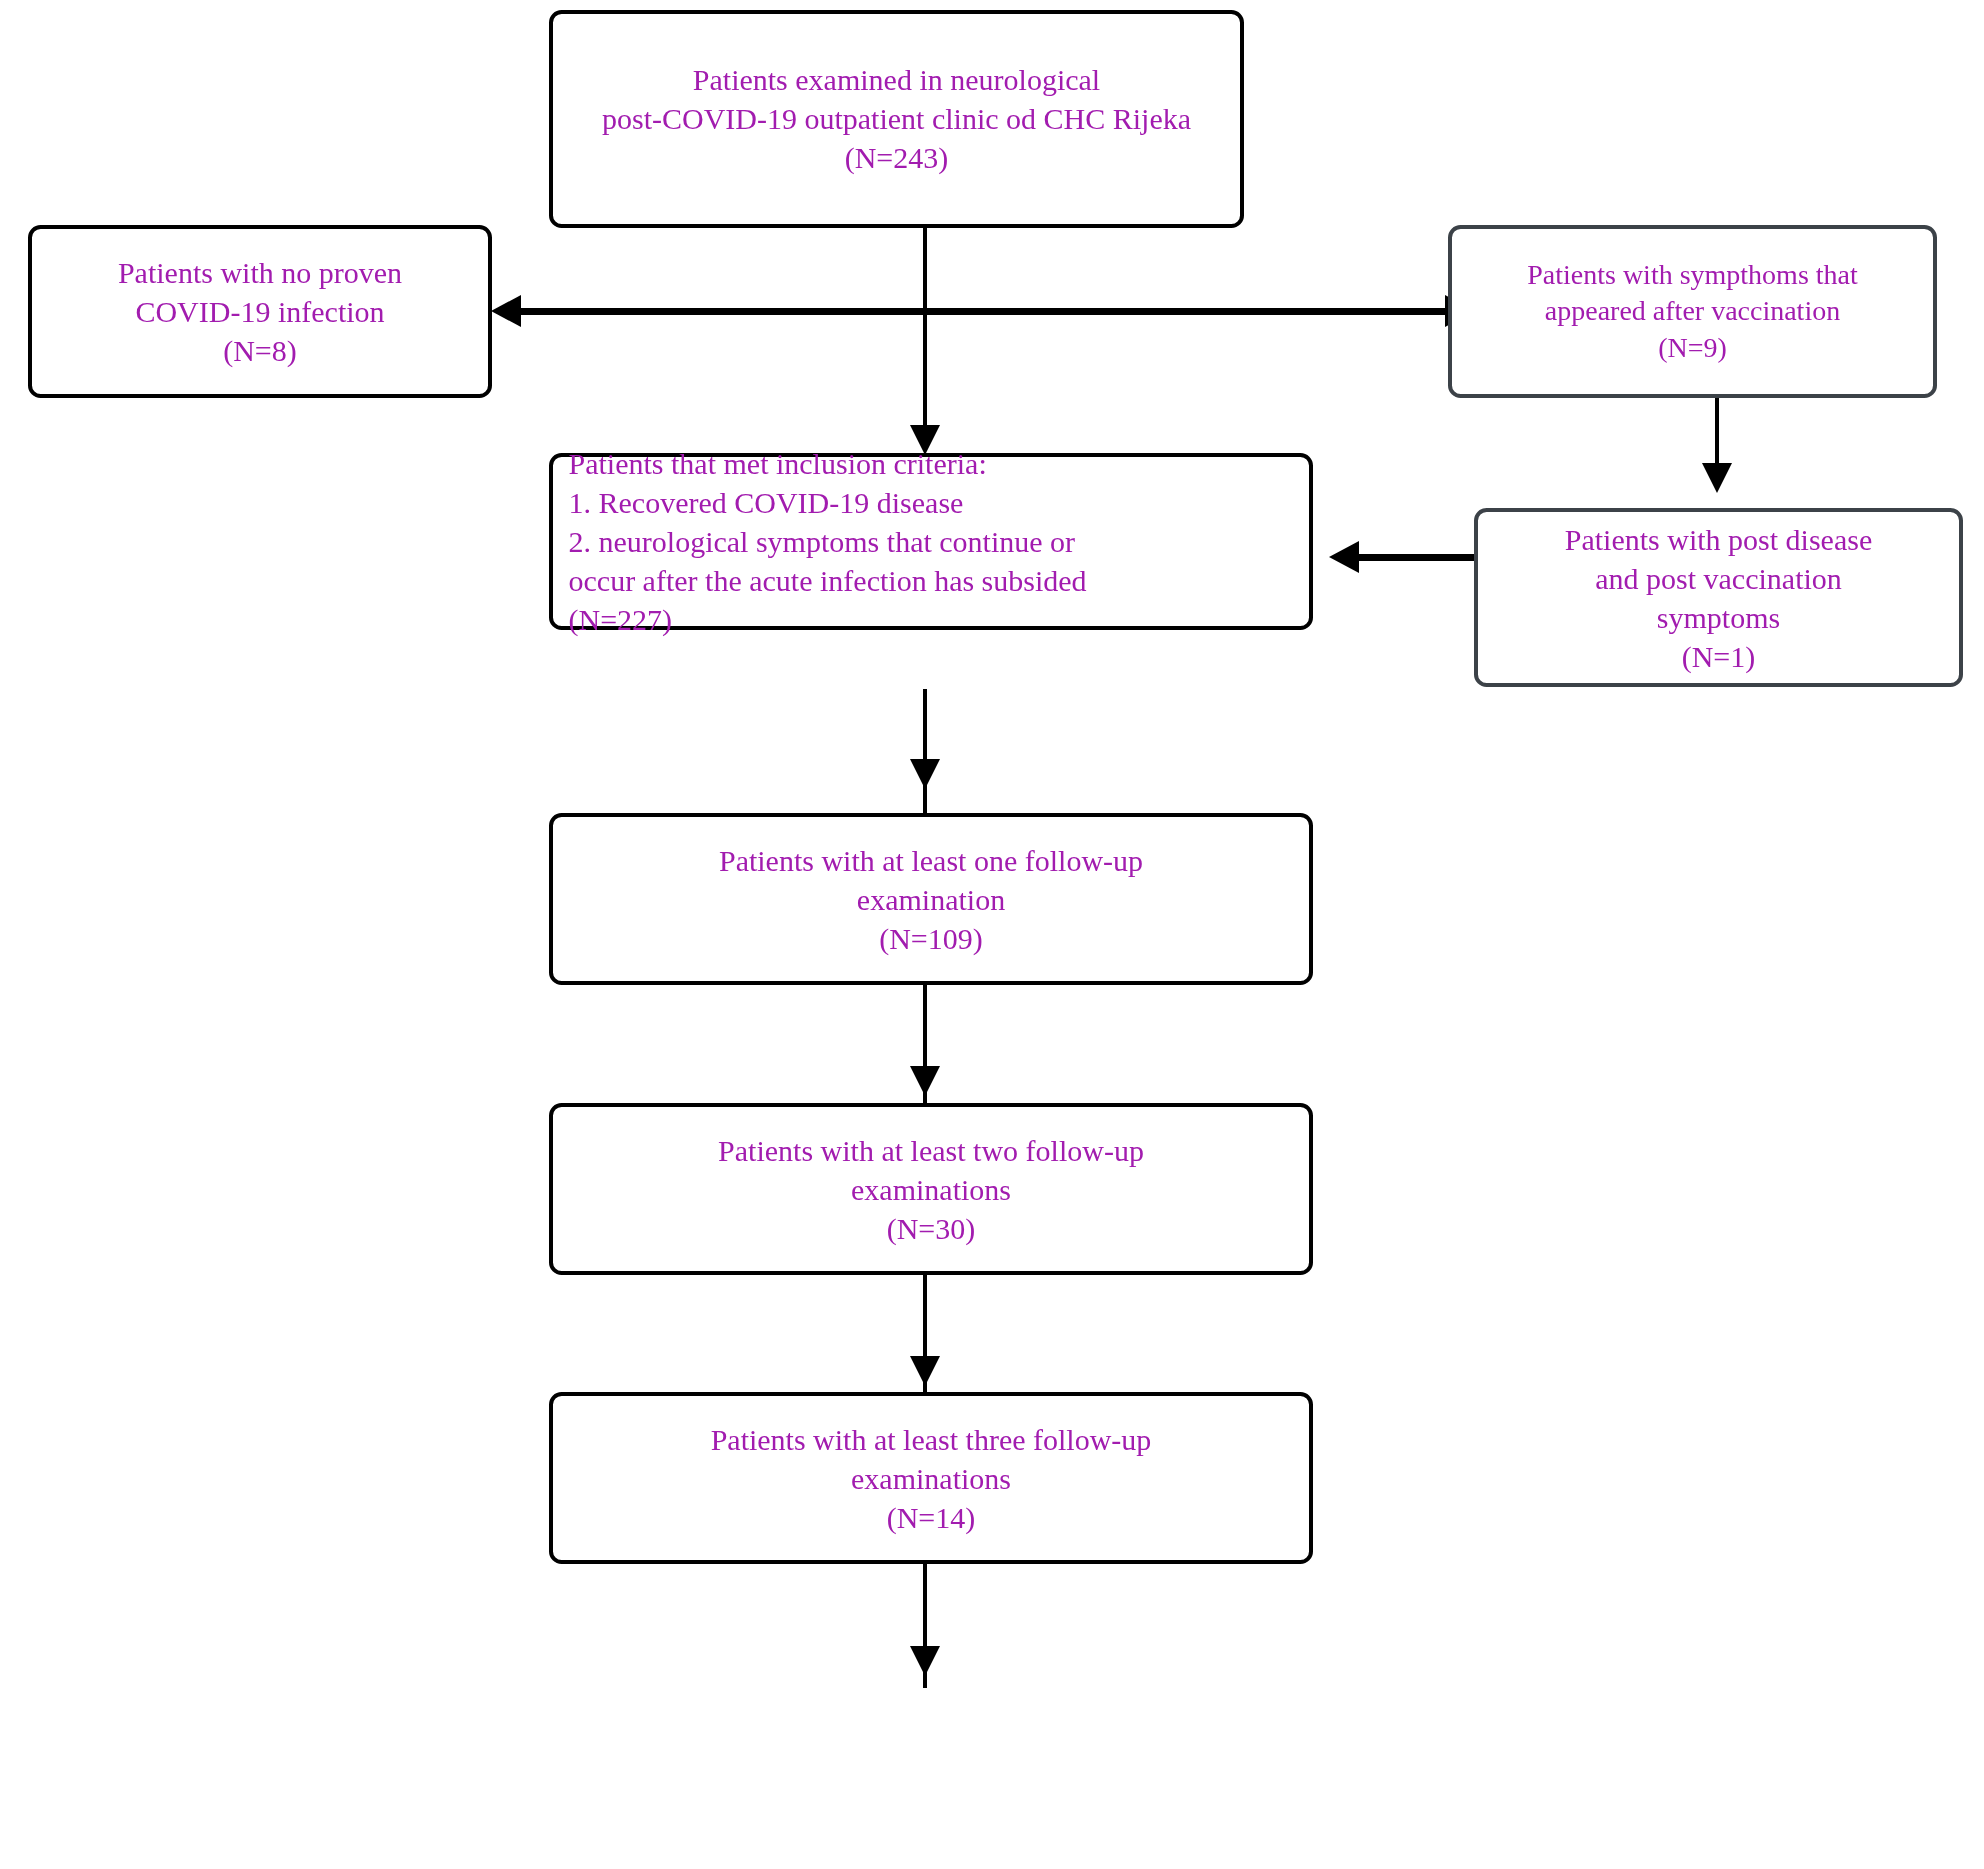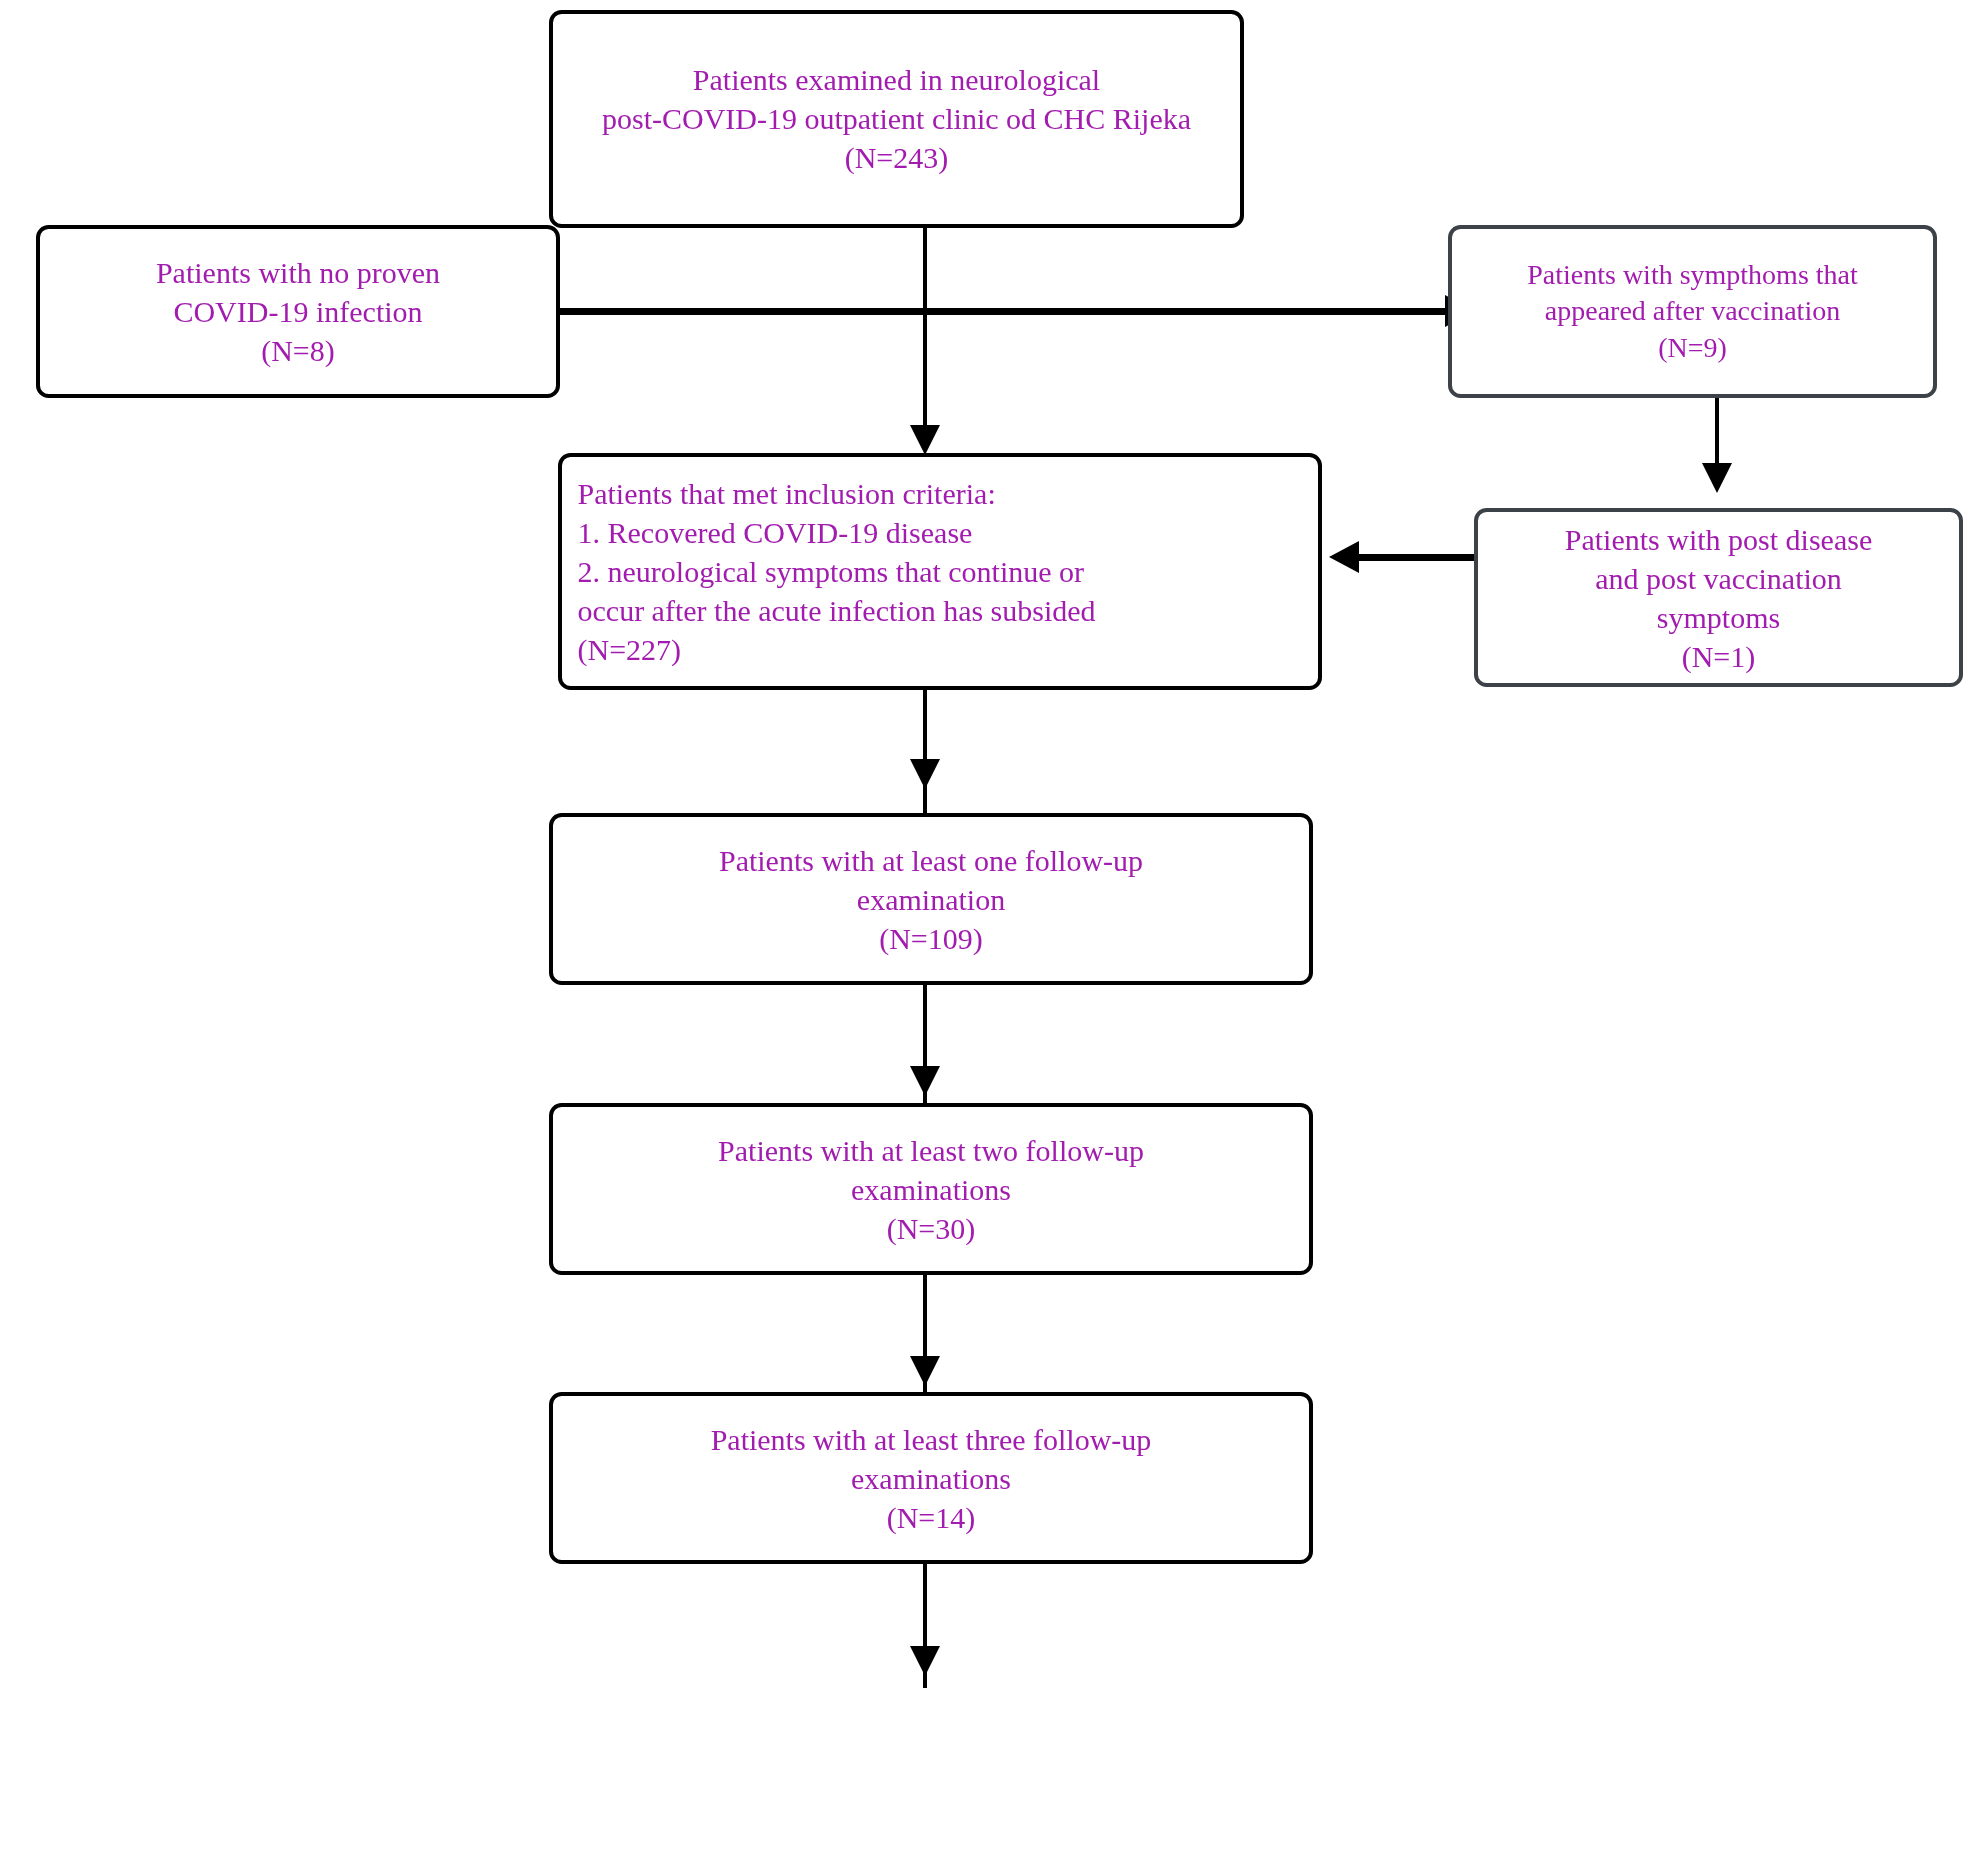--- a/index.html
+++ b/index.html
@@ -124,40 +124,40 @@
 
   <div class="vline" style="left:923px; top:1560px; height:128px;"></div>
   <div class="arrow-down" style="left:910px; top:1646px;"></div>
 
   <div class="node black" style="left:549px; top:9.7px; width:695px; height:218px; font-size:30px;">
     <div class="txt">Patients examined in neurological
 post-COVID-19 outpatient clinic od CHC Rijeka
 (N=243)</div>
   </div>
 
-  <div class="node black" style="left:28px; top:225px; width:524px; height:173px; font-size:30px;margin-left:8px;">
+  <div class="node black" style="left:28px; top:225px; width:464px; height:173px; font-size:30px;">
     <div class="txt">Patients with no proven
 COVID-19 infection
 (N=8)</div>
   </div>
 
   <div class="node slate" style="left:1448px; top:225px; width:489px; height:173px; font-size:28px;">
     <div class="txt">Patients with sympthoms that
 appeared after vaccination
 (N=9)</div>
   </div>
 
   <div class="node slate" style="left:1474px; top:508px; width:489px; height:179px; font-size:30px;">
     <div class="txt">Patients with post disease
 and post vaccination
 symptoms
 (N=1)</div>
   </div>
 
-  <div class="node black left-align" style="left:549px; top:453px; width:764px; height:237px; font-size:30px;margin-left:9px;">
+  <div class="node black left-align" style="left:549px; top:453px; width:764px; height:177px; font-size:30px;">
     <div class="txt">Patients that met inclusion criteria:
 1. Recovered COVID-19 disease
 2. neurological symptoms that continue or
 occur after the acute infection has subsided
 (N=227)</div>
   </div>
 
   <div class="node black" style="left:549px; top:813px; width:764px; height:172px; font-size:30px;">
     <div class="txt">Patients with at least one follow-up
 examination

